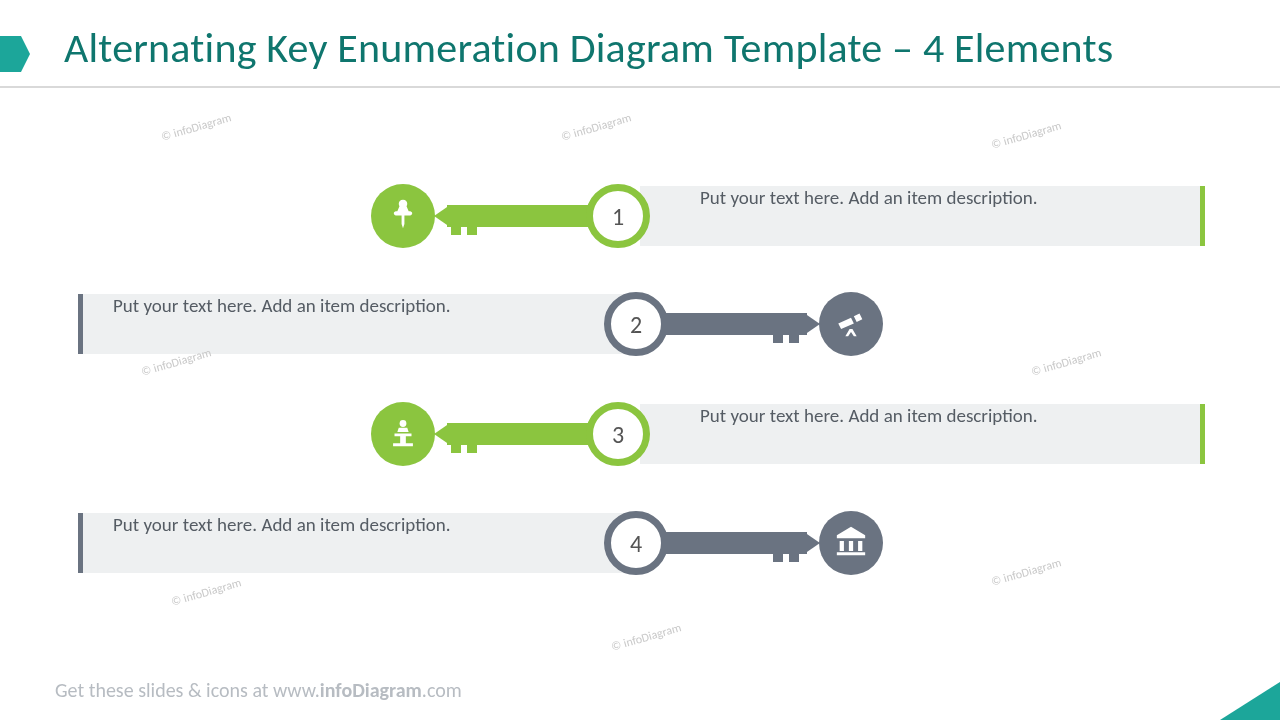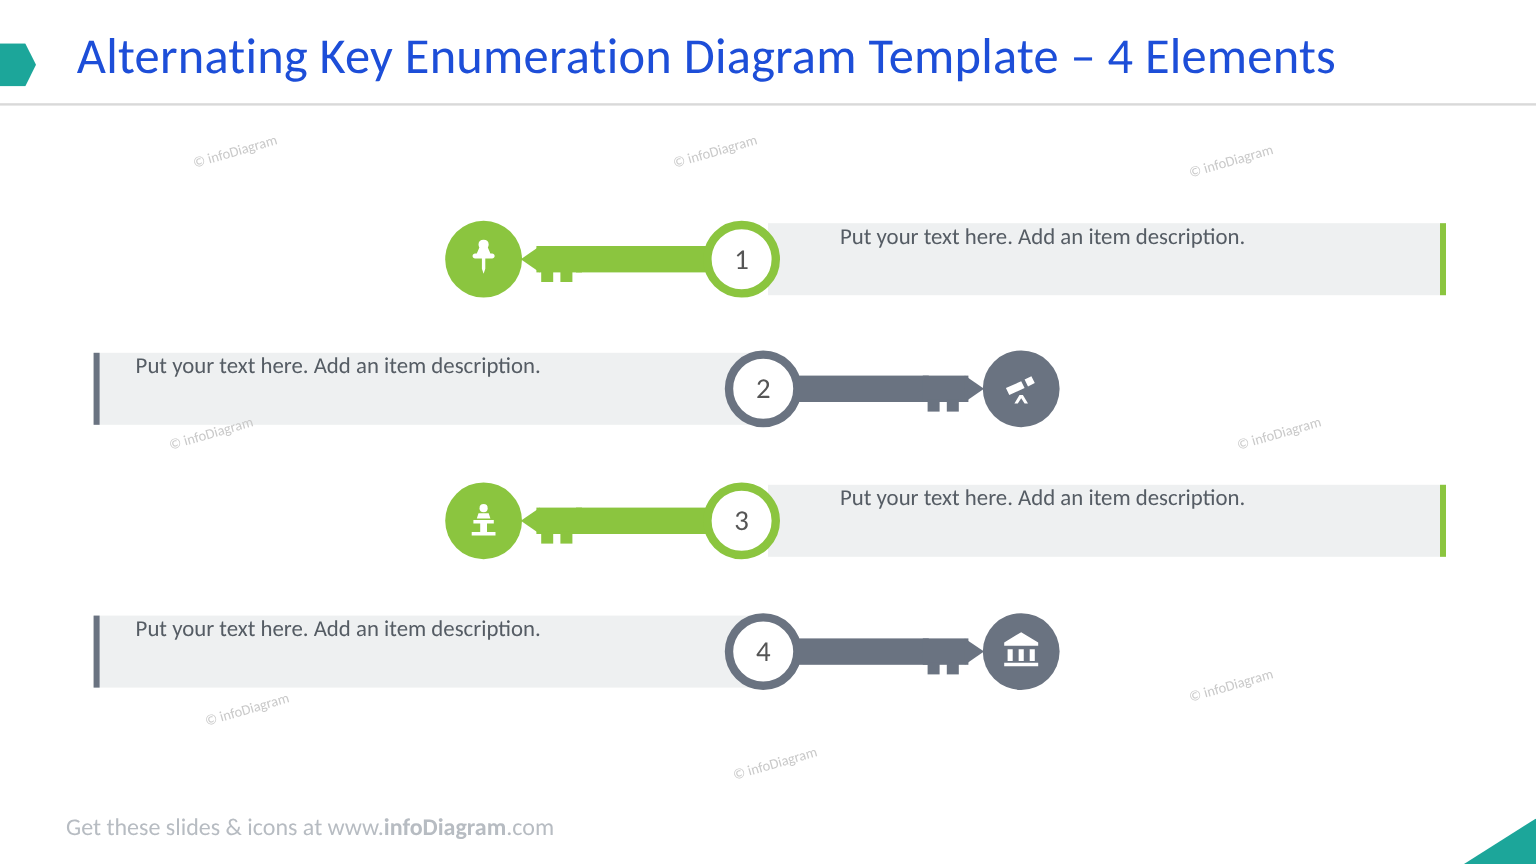--- a/index.html
+++ b/index.html
@@ -1,21 +1,21 @@
 <!DOCTYPE html>
 <html><head>
 <meta charset="utf-8">
 <style>
   * { box-sizing: border-box; margin: 0; padding: 0; }
   html, body { width: 1280px; height: 720px; font-family: "Segoe UI", Calibri, Arial, sans-serif; background: #fff; color: #3b3b3b; }
   .slide { position: relative; width: 1280px; height: 720px; overflow: hidden; }
 
   
   .title-wrap { position: absolute; left: 64px; top: 22px; right: 24px; }
-  .title { font-size: 42px; font-weight: 400; letter-spacing: 0.2px; color: #1d4ed8; }
+  .title { font-size: 42px; font-weight: 400; letter-spacing: 0.2px; color: #0f766e; }
   .title-underline { position: absolute; left: 0; right: 0; top: 86px; height: 2px; background: #d9d9d9; }
   .title-notch {
     position: absolute; left: 0; top: 36px; width: 30px; height: 36px;
     background: #1ca69a;
     clip-path: polygon(0 0, 70% 0, 100% 50%, 70% 100%, 0 100%);
   }
 
   
   .row { position: absolute; height: 76px; }
   .bar {

